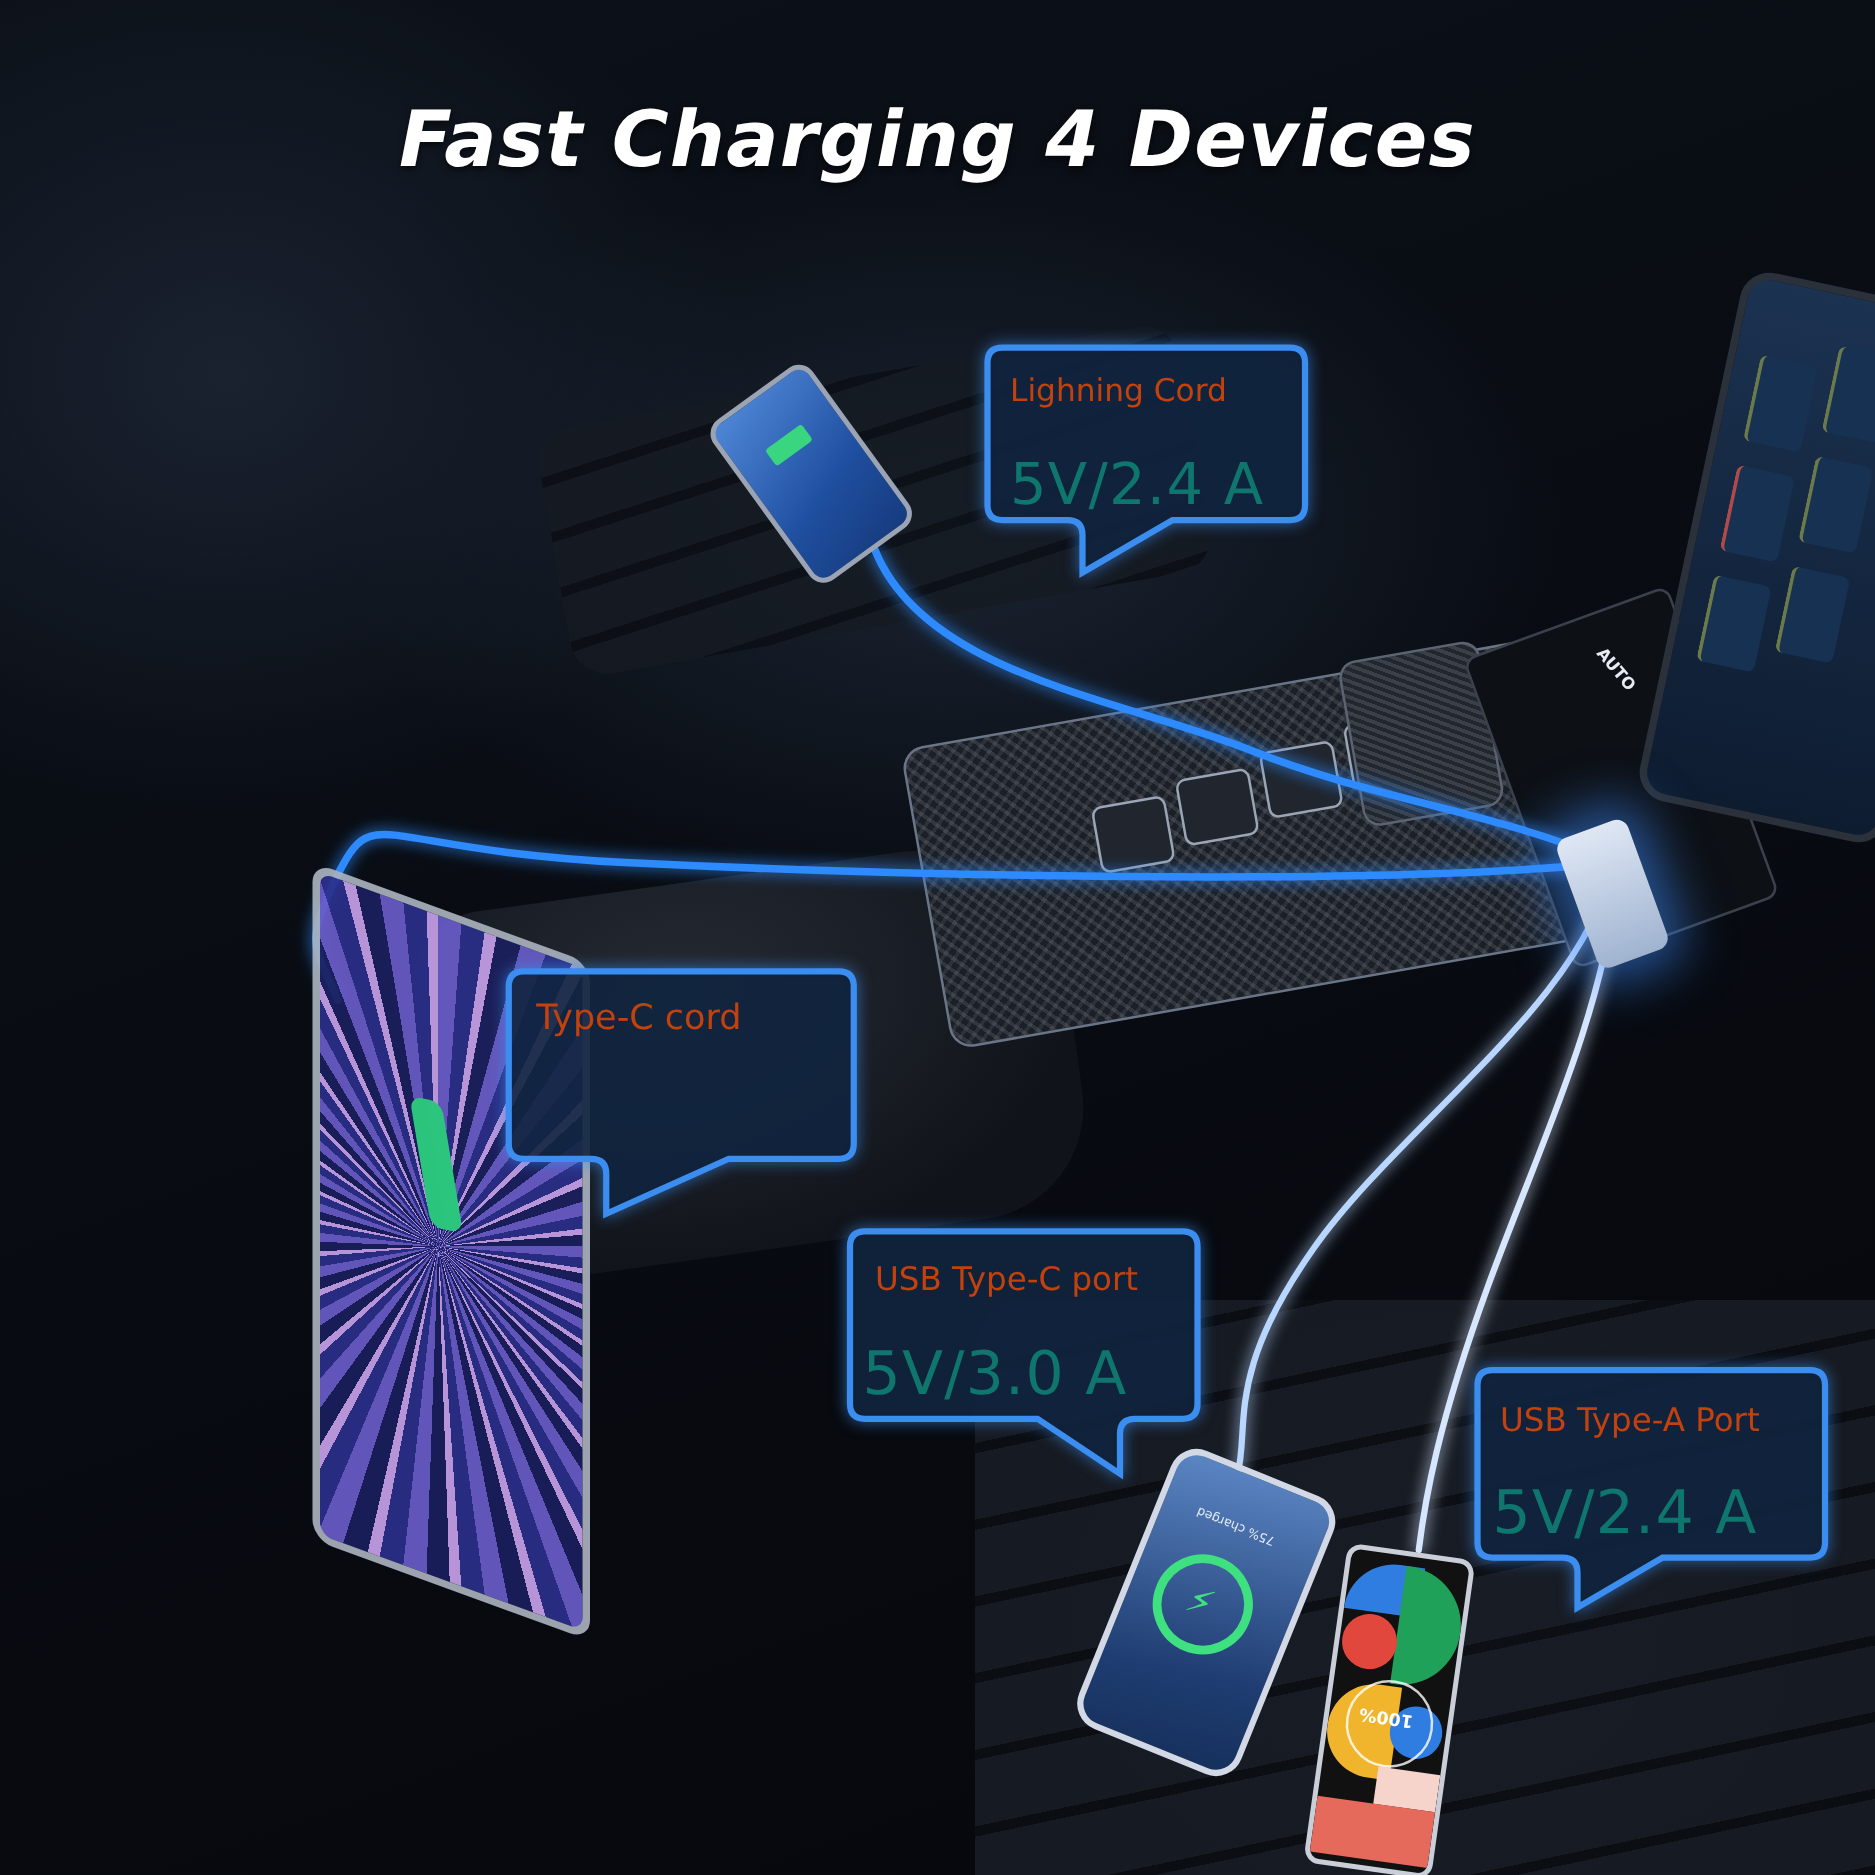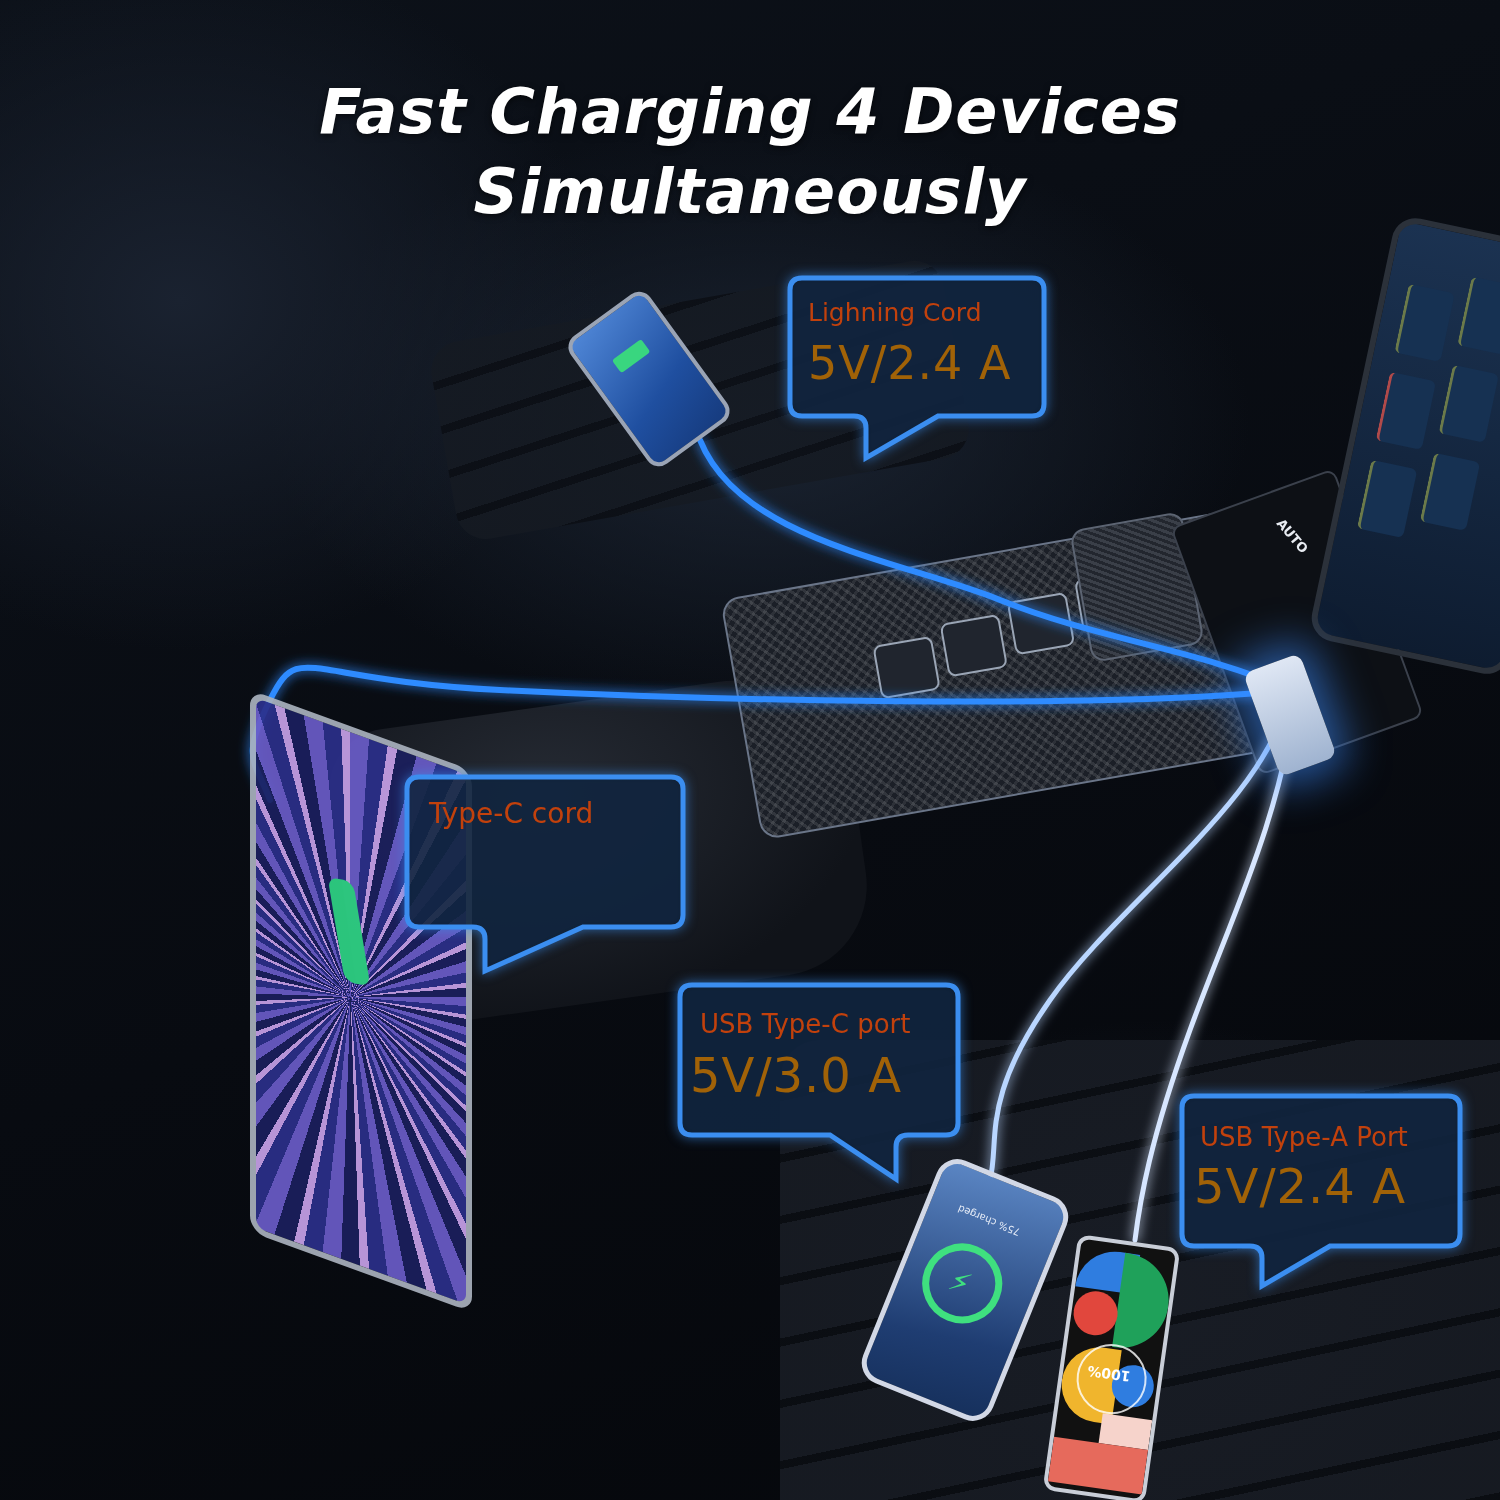--- a/index.html
+++ b/index.html
@@ -148,22 +148,22 @@
   .title .line { display: block; }
 
   
   .bubble { position: absolute; }
   .bubble svg { position: absolute; left: 0; top: 0; overflow: visible; }
   .bubble .lbl {
     position: absolute; color: #c2410c; font-family: "DejaVu Sans", sans-serif;
     font-size: 26px; white-space: nowrap;
   }
   .bubble .val {
-    position: absolute; color: #a16207; font-family: "DejaVu Sans", sans-serif;
-    font-size: 50px; font-weight: 500; white-space: nowrap; letter-spacing: 1px;
+    position: absolute; color: #0f766e; font-family: "DejaVu Sans", sans-serif;
+    font-size: 50px; font-weight: 500; white-space: nowrap; letter-spacing: 1px; margin-top: 24px;
   }
 </style>
 </head>
 <body>
 
 <div class="scene">
   <div class="bg-base"></div>
   <div class="seat-back"></div>
   <div class="armrest"></div>
   <div class="front-seat"></div>
@@ -232,21 +232,20 @@
     <div class="px-blue2"></div>
     <div class="px-pink"></div>
     <div class="px-coral"></div>
     <div class="px-circle"></div>
     <span class="px-pct">100%</span>
   </div>
 </div>
 
 <h1 class="title" style="margin:0;text-align:center;">
   <span class="line">Fast Charging 4 Devices</span>
-  <span class="line">Simultaneously</span>
 </h1>
 
 <div class="bubble" style="left:788px;top:276px;width:260px;height:186px;">
   <svg width="260" height="186">
     <path d="M14 2 H244 Q256 2 256 14 V128 Q256 140 244 140 H150 L78 182 V152 Q78 140 66 140 H14 Q2 140 2 128 V14 Q2 2 14 2 Z" fill="rgba(10,20,36,0.78)" stroke="#3b8ef0" stroke-width="5" style="filter:drop-shadow(0 0 6px rgba(59,142,240,.7));"></path>
   </svg>
   <span class="lbl" style="left:20px;top:22px;font-size:25px;">Lighning Cord</span>
   <span class="val" style="left:20px;top:60px;font-size:46px;">5V/2.4 A</span>
 </div>
 

